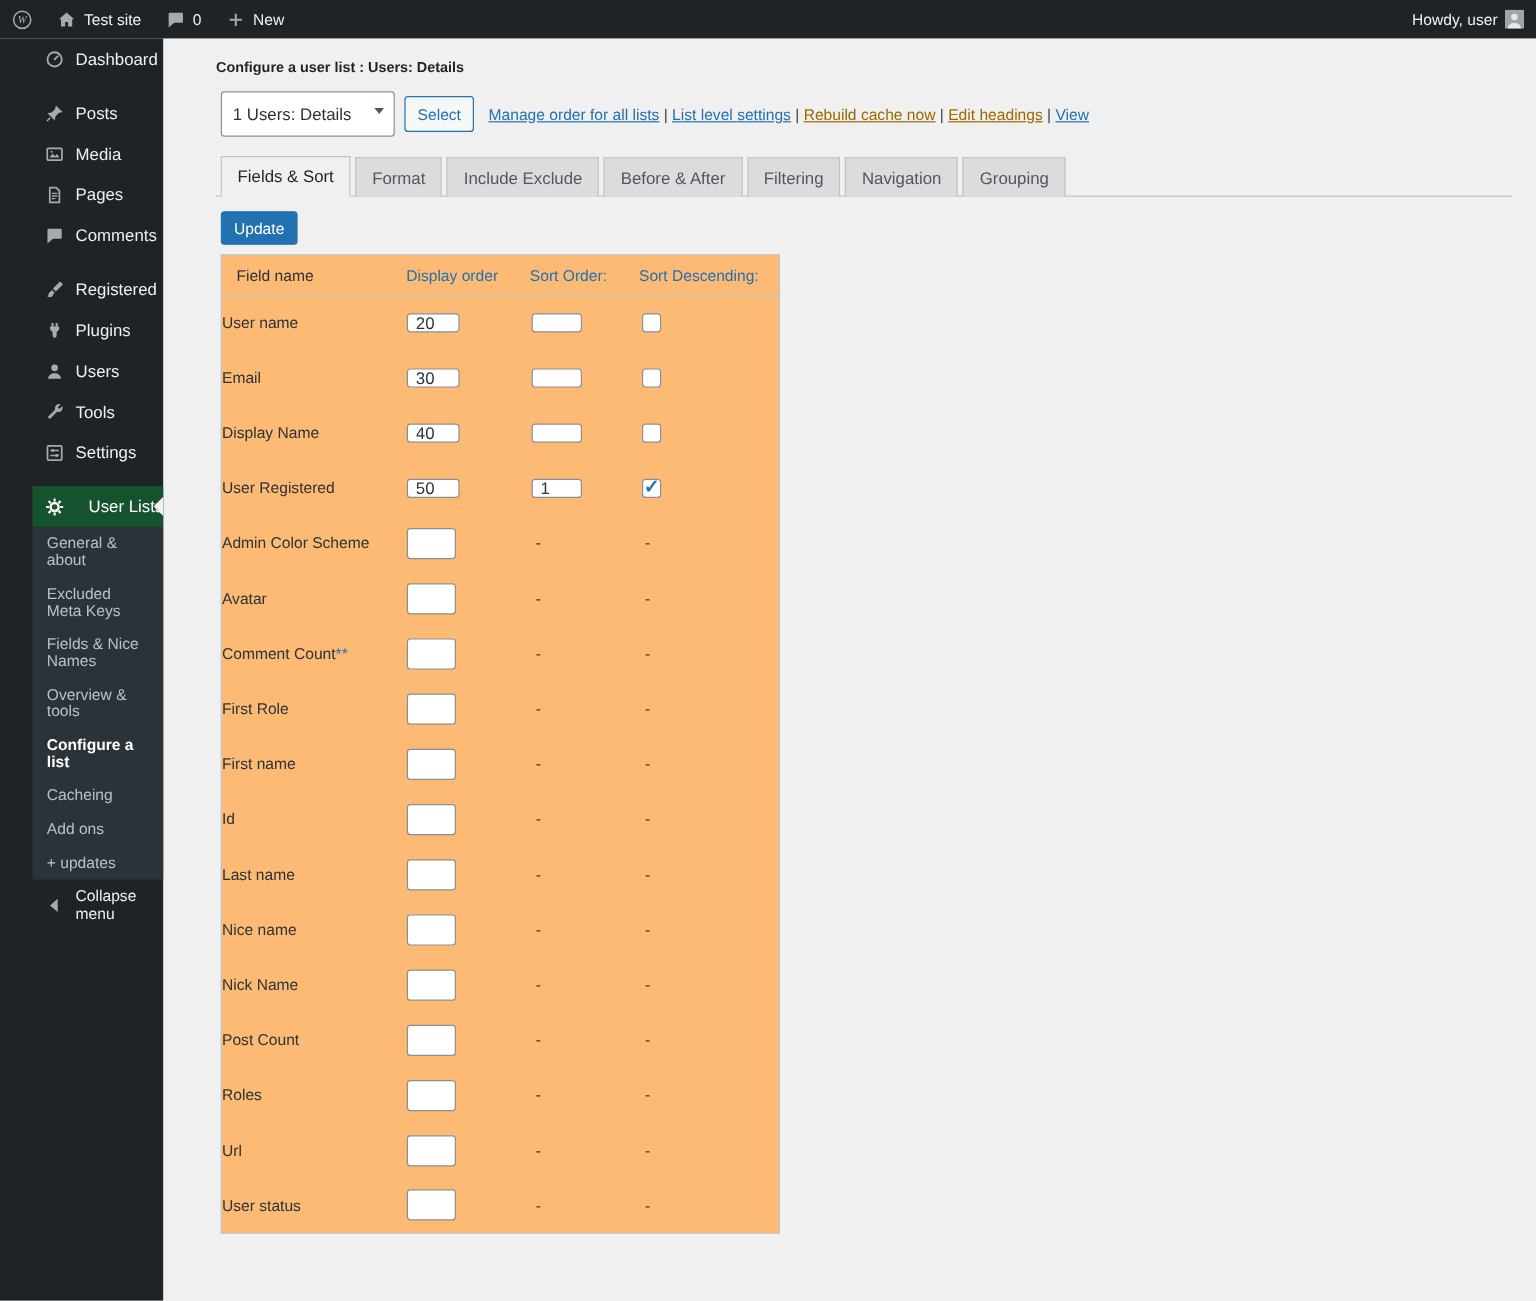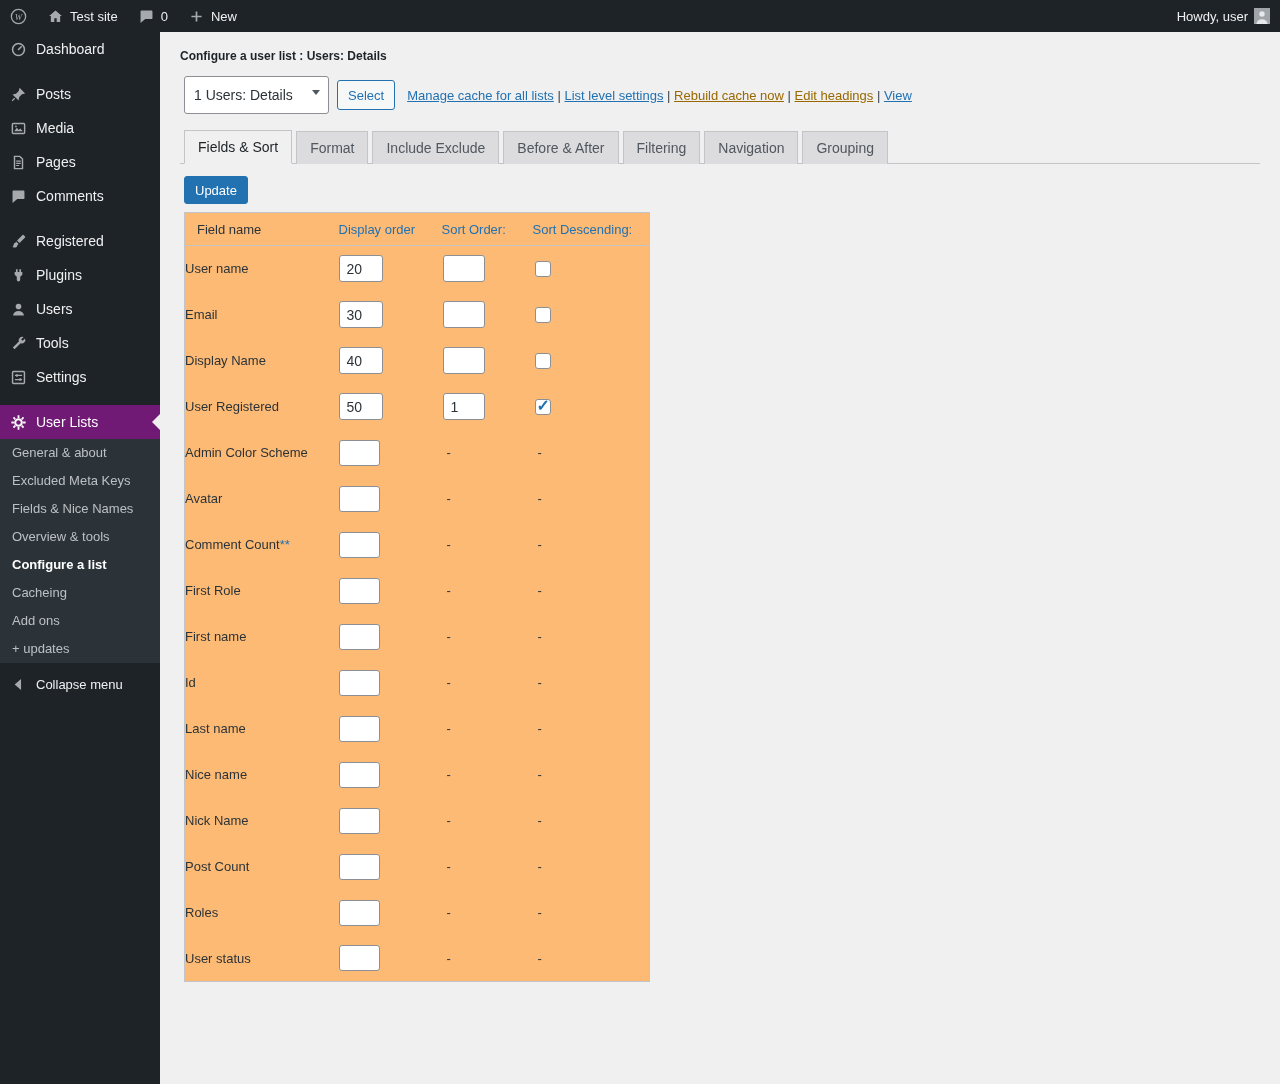--- a/index.html
+++ b/index.html
@@ -11,29 +11,29 @@
   #adminbar{position:absolute;top:0;left:0;width:1280px;height:32px;background:#1d2327;
             display:flex;align-items:center;color:#f0f0f1;z-index:30;}
   .ab-item{display:flex;align-items:center;gap:6px;height:32px;padding:0 10px;font-size:13px;cursor:pointer;}
   .ab-icon{width:17px;height:17px;color:#a7aaad;flex:none;}
   .ab-icon svg{width:100%;height:100%;display:block;}
   .ab-right{margin-left:auto;display:flex;align-items:center;}
   .avatar{width:16px;height:16px;flex:none;overflow:hidden;}
   .avatar svg{width:100%;height:100%;display:block;}
 
   
-  #sidebar{position:absolute;top:32px;left:0;bottom:0;width:160px;background:#1d2327;z-index:20;}
+  #sidebar{position:absolute;top:32px;left:0;bottom:0;width:136px;background:#1d2327;z-index:20;padding-left:27px;}
   #sidebar ul{list-style:none;margin:0;padding:0;}
   .menu{padding-top:12px;}
   .menu-item{display:flex;align-items:center;height:34px;font-size:14px;color:#f0f0f1;cursor:pointer;}
   .menu-icon{width:36px;display:flex;justify-content:center;align-items:center;color:#a7aaad;flex:none;}
   .menu-icon svg{width:17px;height:17px;display:block;}
   .menu-separator{height:11px;}
   .user-lists{position:relative;display:flex;align-items:center;height:34px;font-size:14px;
-              background:#701a75;color:#fff;cursor:pointer;}
+              background:#14532d;color:#fff;cursor:pointer;justify-content:space-between;}
   .user-lists .menu-icon{color:#fff;}
   .menu-arrow{position:absolute;right:0;top:9px;width:0;height:0;
               border-top:8px solid transparent;border-bottom:8px solid transparent;border-right:8px solid #f0f0f1;}
   .submenu{background:#2c3338;padding:7px 0 8px;}
   .submenu li{padding:7px 12px;line-height:14px;font-size:13px;color:#bcc0c4;cursor:pointer;}
   .submenu li.current{color:#fff;font-weight:700;}
   .collapse{display:flex;align-items:center;height:34px;margin-top:4px;font-size:13px;color:#f0f0f1;cursor:pointer;}
 
   
   #content{position:absolute;left:160px;top:32px;right:0;bottom:0;background:#f0f0f1;overflow:hidden;}
@@ -59,21 +59,21 @@
 
   
   .fields-table{margin:8px 0 0 4px;border-collapse:collapse;background:#fdba74;border:1px solid #c3c4c7;width:466px;}
   .fields-table th{font-weight:400;text-align:left;font-size:13px;color:#2c3338;padding:9px 0 8px;}
   .fields-table th.col-name{padding-left:12px;}
   .fields-table th.link{color:#2271b1;cursor:pointer;}
   .fields-table thead tr{border-bottom:1px solid #c3c4c7;}
   .fields-table td{height:46px;font-size:13px;color:#2c3338;padding:0;vertical-align:middle;}
   .cell-name{padding-left:12px;}
   .suffix{color:#2271b1;}
-  .order-input,.sort-input{height:27px;border:1px solid #8c8f94;border-radius:3px;padding:0 7px;
+  .order-input,.sort-input{height:16px;border:1px solid #8c8f94;border-radius:3px;padding:0 7px;
                            font-size:14px;color:#2c3338;font-family:inherit;background:#fff;}
   .order-input{width:44px;}
   .order-input.small{width:41px;height:26px;}
   .sort-input{width:42px;margin-left:1px;}
   .checkbox{display:inline-block;width:16px;height:16px;border:1px solid #8c8f94;border-radius:3px;
             background:#fff;position:relative;cursor:pointer;margin-left:2px;vertical-align:middle;}
   .checkbox.checked::after{content:"\2713";position:absolute;left:1px;top:-4px;font-size:16px;font-weight:700;color:#2271b1;}
   .dash{display:inline-block;padding-left:5px;}
 
   
@@ -261,21 +261,21 @@
 
 <div id="content">
   <div class="wrap">
     <h1 class="page-title">Configure a user list : Users: Details</h1>
 
     <div class="controls-row">
       <div class="wp-select">
         <span>1 Users: Details</span>
       </div>
       <button class="btn btn-secondary">Select</button>
-      <span class="links"><a class="">Manage cache for all lists</a><span class="link-sep"> | </span><a class="">List level settings</a><span class="link-sep"> | </span><a class="warm">Rebuild cache now</a><span class="link-sep"> | </span><a class="warm">Edit headings</a><span class="link-sep"> | </span><a class="">View</a></span>
+      <span class="links"><a class="">Manage order for all lists</a><span class="link-sep"> | </span><a class="">List level settings</a><span class="link-sep"> | </span><a class="warm">Rebuild cache now</a><span class="link-sep"> | </span><a class="warm">Edit headings</a><span class="link-sep"> | </span><a class="">View</a></span>
     </div>
 
     <div class="nav-tabs"><a class="nav-tab nav-tab-active">Fields &amp; Sort</a><a class="nav-tab">Format</a><a class="nav-tab">Include Exclude</a><a class="nav-tab">Before &amp; After</a><a class="nav-tab">Filtering</a><a class="nav-tab">Navigation</a><a class="nav-tab">Grouping</a></div>
 
     <button class="btn btn-primary">Update</button>
 
     <table class="fields-table">
       <colgroup>
           <col style="width:154px">
           <col style="width:103px">
@@ -375,20 +375,26 @@
             <td class="cell-sort"><span class="dash">-</span></td>
             <td class="cell-desc"><span class="dash">-</span></td>
           </tr>
           <tr class="field-row">
             <td class="cell-name"><span>Roles</span></td>
             <td class="cell-display"><input type="text" class="order-input small" style=""></td>
             <td class="cell-sort"><span class="dash">-</span></td>
             <td class="cell-desc"><span class="dash">-</span></td>
           </tr>
           <tr class="field-row">
+            <td class="cell-name"><span>Url</span></td>
+            <td class="cell-display"><input type="text" class="order-input small" style=""></td>
+            <td class="cell-sort"><span class="dash">-</span></td>
+            <td class="cell-desc"><span class="dash">-</span></td>
+          </tr>
+          <tr class="field-row">
             <td class="cell-name"><span>User status</span></td>
             <td class="cell-display"><input type="text" class="order-input small" style=""></td>
             <td class="cell-sort"><span class="dash">-</span></td>
             <td class="cell-desc"><span class="dash">-</span></td>
           </tr>
         </tbody>
     </table>
 
   </div>
 </div>

